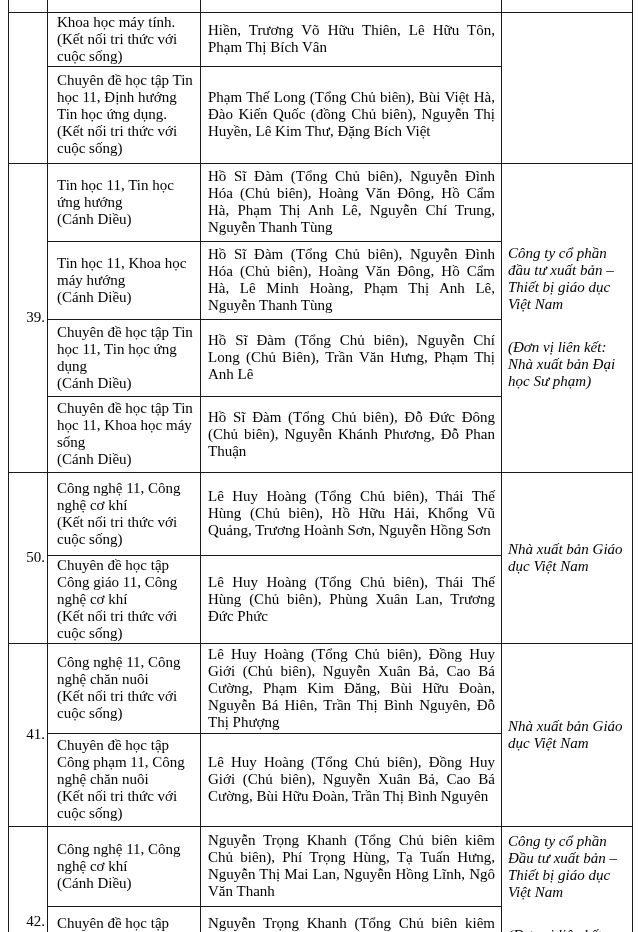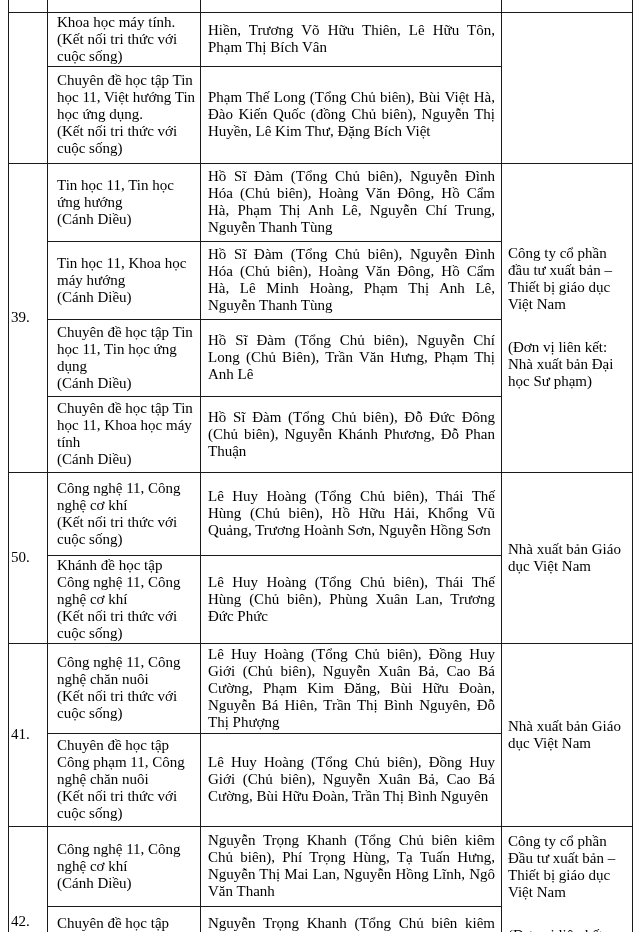--- a/index.html
+++ b/index.html
@@ -15,24 +15,24 @@
     font-size:15px;line-height:17px;
   }
   .tbl td{
     border:1px solid #1a1a1a;
     vertical-align:middle;
     padding:2px 5px;
     overflow:hidden;
     word-wrap:break-word;
   }
   .tbl tr.r-cut td{border-top:none;}
-  td.num{text-align:left;padding:1px 2px;}
+  td.num{text-align:right;padding:1px 2px;}
   td.title{padding:1px 3px 1px 9px;}
   td.auth{text-align:justify;padding:2px 6px 2px 7px;margin-left:43px;}
-  td.pub{padding:2px 3px 2px 6px;}
+  td.pub{padding:2px 3px 2px 6px;font-style:italic;}
   td.pub .linked{margin-top:26px;}
   td.pub.top{vertical-align:top;padding-top:6px;}
   .series{}
 </style>
 </head>
 <body>
 
 <div class="page">
   <table class="tbl">
     <colgroup>
@@ -55,21 +55,21 @@
           <div>Khoa học máy tính.</div>
           <div class="series">(Kết nối tri thức với cuộc sống)</div>
         </td>
         <td class="auth">Hiền, Trương Võ Hữu Thiên, Lê Hữu Tôn, Phạm Thị Bích Vân</td>
         <td class="pub" rowspan="2">
           <div></div>
         </td>
       </tr>
       <tr style="height:97px">
         <td class="title">
-          <div>Chuyên đề học tập Tin học 11, Việt hướng Tin học ứng dụng.</div>
+          <div>Chuyên đề học tập Tin học 11, Định hướng Tin học ứng dụng.</div>
           <div class="series">(Kết nối tri thức với cuộc sống)</div>
         </td>
         <td class="auth">Phạm Thế Long (Tổng Chủ biên), Bùi Việt Hà, Đào Kiến Quốc (đồng Chủ biên), Nguyễn Thị Huyền, Lê Kim Thư, Đặng Bích Việt</td>
       </tr>
 
       <tr style="height:78px">
         <td class="num" rowspan="4">39.</td>
         <td class="title">
           <div>Tin học 11, Tin học ứng hướng</div>
           <div class="series">(Cánh Diều)</div>
@@ -89,40 +89,40 @@
       </tr>
       <tr style="height:77px">
         <td class="title">
           <div>Chuyên đề học tập Tin học 11, Tin học ứng dụng</div>
           <div class="series">(Cánh Diều)</div>
         </td>
         <td class="auth">Hồ Sĩ Đàm (Tổng Chủ biên), Nguyễn Chí Long (Chủ Biên), Trần Văn Hưng, Phạm Thị Anh Lê</td>
       </tr>
       <tr style="height:76px">
         <td class="title">
-          <div>Chuyên đề học tập Tin học 11, Khoa học máy tính</div>
+          <div>Chuyên đề học tập Tin học 11, Khoa học máy sống</div>
           <div class="series">(Cánh Diều)</div>
         </td>
         <td class="auth">Hồ Sĩ Đàm (Tổng Chủ biên), Đỗ Đức Đông (Chủ biên), Nguyễn Khánh Phương, Đỗ Phan Thuận</td>
       </tr>
 
       <tr style="height:83px">
         <td class="num" rowspan="2">50.</td>
         <td class="title">
           <div>Công nghệ 11, Công nghệ cơ khí</div>
           <div class="series">(Kết nối tri thức với cuộc sống)</div>
         </td>
         <td class="auth">Lê Huy Hoàng (Tổng Chủ biên), Thái Thế Hùng (Chủ biên), Hồ Hữu Hải, Khổng Vũ Quảng, Trương Hoành Sơn, Nguyễn Hồng Sơn</td>
         <td class="pub" rowspan="2">
           <div>Nhà xuất bản Giáo dục Việt Nam</div>
         </td>
       </tr>
       <tr style="height:84px">
         <td class="title">
-          <div>Khánh đề học tập Công nghệ 11, Công nghệ cơ khí</div>
+          <div>Chuyên đề học tập Công giáo 11, Công nghệ cơ khí</div>
           <div class="series">(Kết nối tri thức với cuộc sống)</div>
         </td>
         <td class="auth">Lê Huy Hoàng (Tổng Chủ biên), Thái Thế Hùng (Chủ biên), Phùng Xuân Lan, Trương Đức Phức</td>
       </tr>
 
       <tr style="height:90px">
         <td class="num" rowspan="2">41.</td>
         <td class="title">
           <div>Công nghệ 11, Công nghệ chăn nuôi</div>
           <div class="series">(Kết nối tri thức với cuộc sống)</div>

